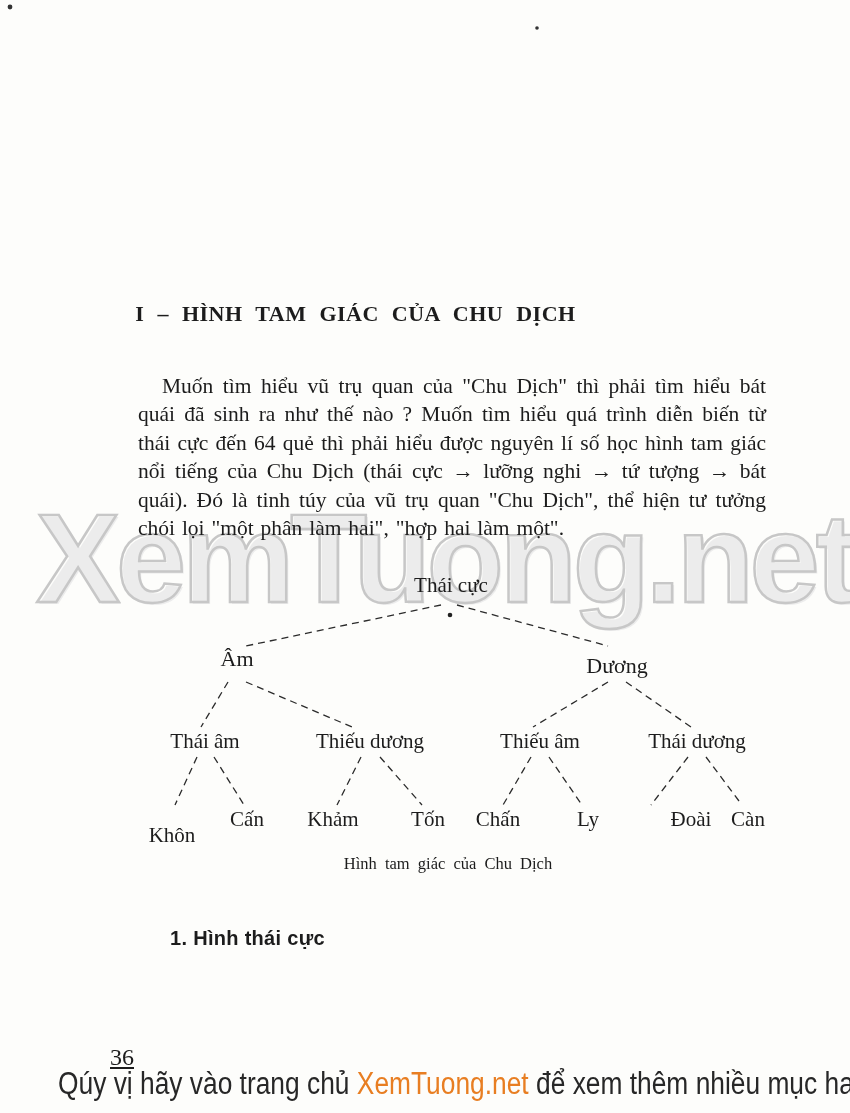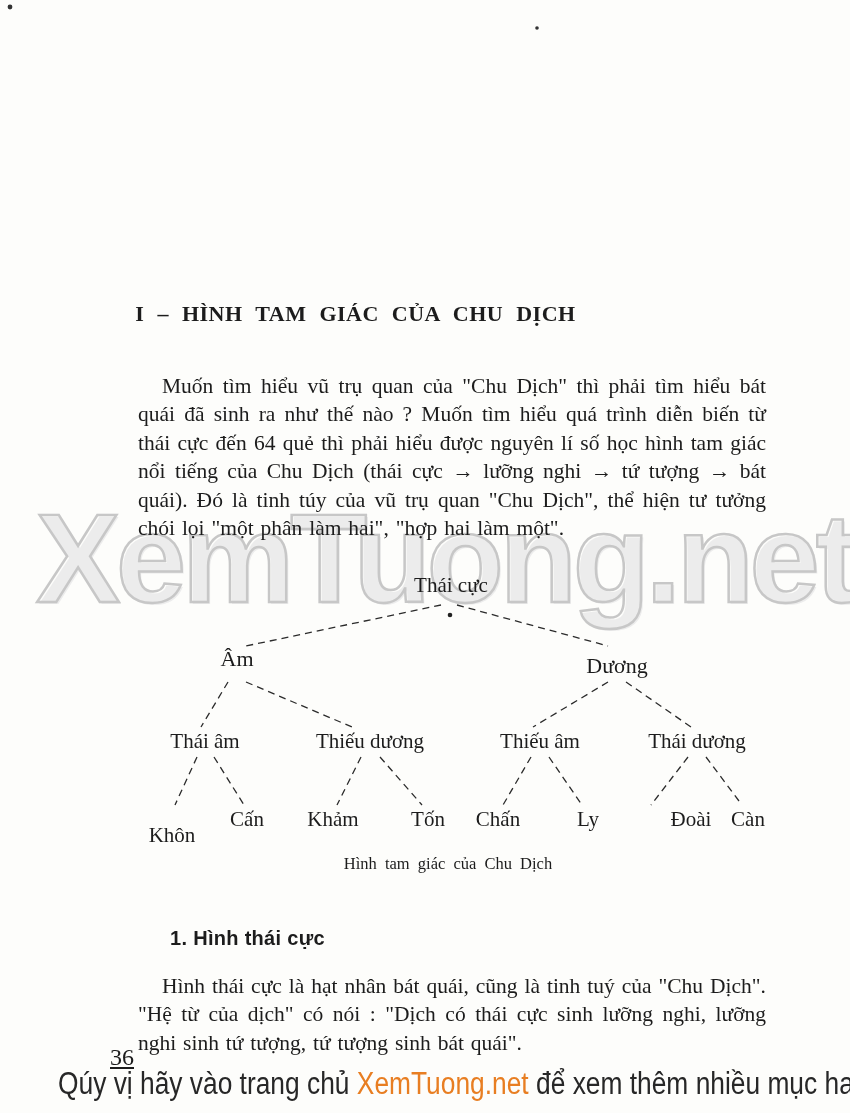--- a/index.html
+++ b/index.html
@@ -120,21 +120,20 @@
     </g>
     <circle cx="450" cy="615" r="2.3" fill="#222"></circle>
     <circle cx="10" cy="7" r="2.4" fill="#333"></circle>
     <circle cx="537" cy="28" r="1.8" fill="#333"></circle>
   </svg>
 
   <div class="caption">Hình tam giác của Chu Dịch</div>
 
   <div class="section-title">1. Hình thái cực</div>
 
-  <p class="para" id="p-hinh">Hình thái cực là hạt nhân bát quái, cũng là tinh tuý của "Chu Dịch". "Hệ từ của dịch" có nói : "Dịch có thái cực sinh lưỡng nghi, lưỡng nghi sinh tứ tượng, tứ tượng sinh bát quái".</p>
 
   <div class="pagenum">36</div>
 
   <div class="footer">
     <span>Qúy vị hãy vào trang chủ </span><span class="link">XemTuong.net</span><span> để xem thêm nhiều mục hay khác</span>
   </div>
 
 </div>
 
 </body></html>

